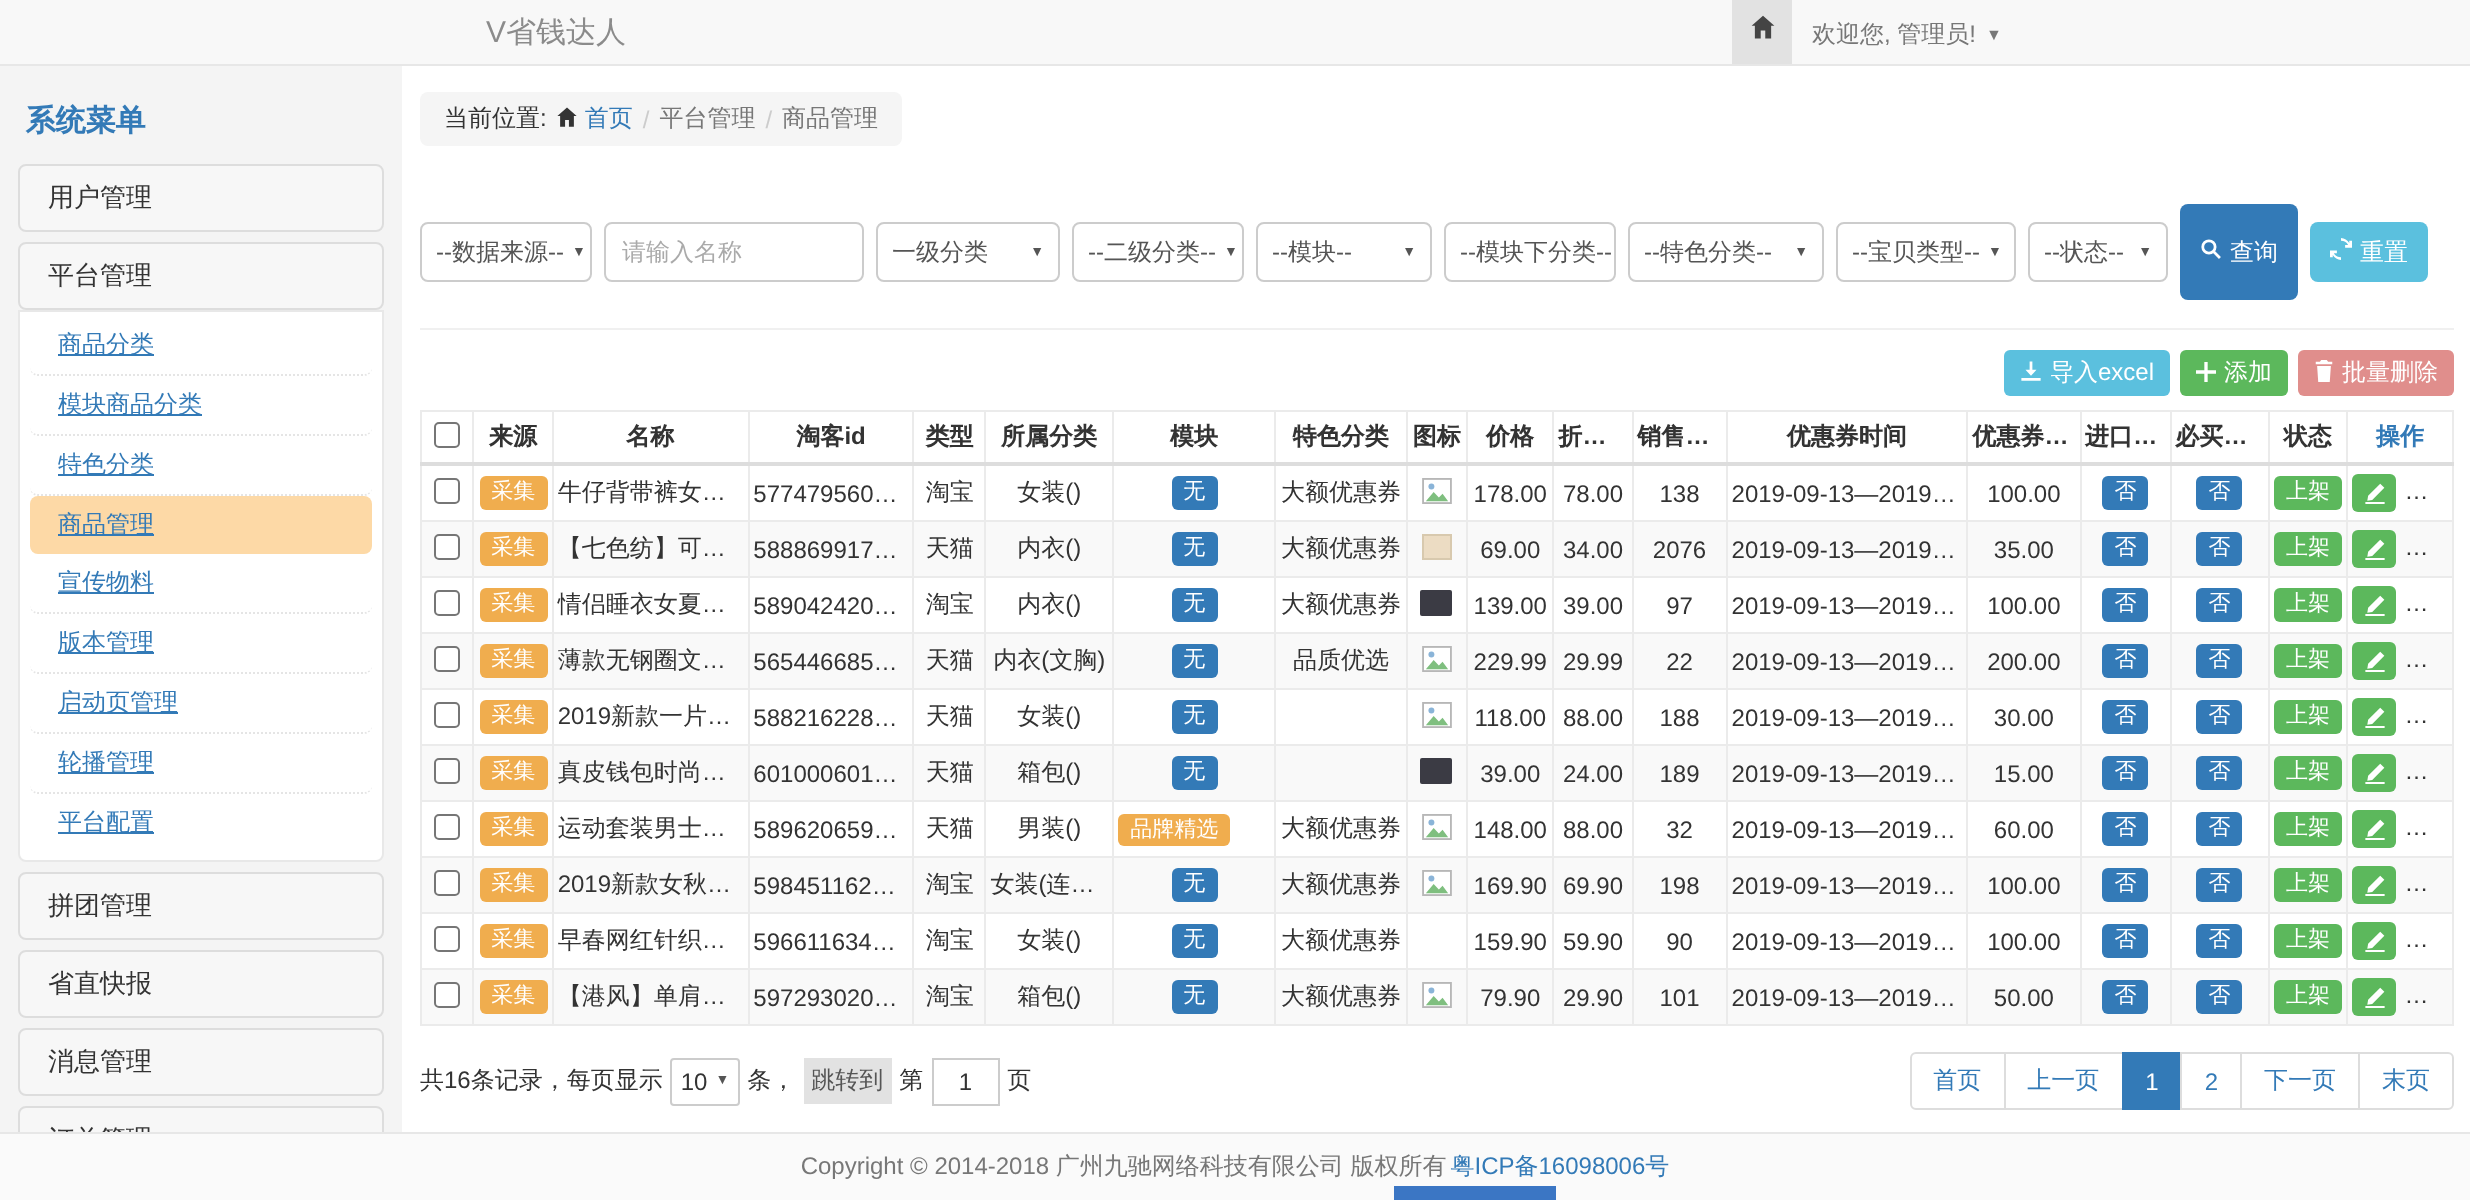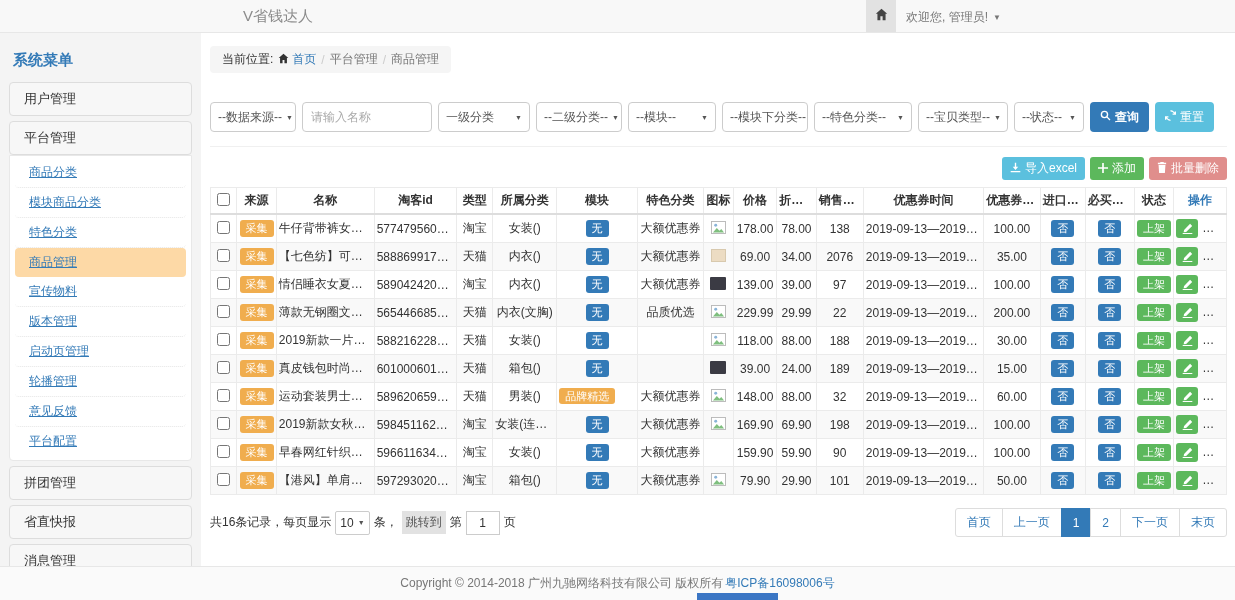--- a/index.html
+++ b/index.html
@@ -29,21 +29,21 @@
   .bc-home { color:#337ab7; cursor:pointer; display:inline-flex; align-items:center; gap:3px; }
   .bc-sep { color:#ccc; }
   .bc-dim { color:#777; }
 
   .filter-row { display:flex; gap:6px; margin-top:29px; align-items:center; border-bottom:1px solid #f0f0f0; padding-bottom:14px; }
   .fselect { height:30px; border:1px solid #ccc; border-radius:4px; background:#fff; display:flex; align-items:center; justify-content:space-between; padding:0 7px; font-size:12px; color:#555; cursor:pointer; overflow:hidden; white-space:nowrap; flex:none; }
   .fselect .caret { font-size:7px; color:#555; margin-left:4px; }
   .finput { height:30px; border:1px solid #ccc; border-radius:4px; padding:0 8px; font-size:12px; color:#555; flex:none; }
   .finput::placeholder { color:#aaa; }
   .btn { border:none; border-radius:4px; color:#fff; font-size:12px; display:inline-flex; align-items:center; gap:4px; cursor:pointer; }
-  .btn-search { height:30px; padding:0 10px; background:#337ab7;font-weight:bold; }
+  .btn-search { height:48px; padding:0 10px; background:#337ab7; }
   .btn-reset  { height:30px; padding:0 10px; background:#5bc0de; }
 
   .toolbar { display:flex; justify-content:flex-end; gap:5px; margin:10px 0 7px 0; }
   .btn-import { height:23px; padding:0 8px; background:#5bc0de; border-radius:3px; }
   .btn-add    { height:23px; padding:0 8px; background:#5cb85c; border-radius:3px; }
   .btn-bulk   { height:23px; padding:0 8px; background:#e08e8c; border-radius:3px; }
 
   table { width:100%; border-collapse:collapse; font-size:12px; color:#333; table-layout:fixed; }
   th,td { border:1px solid #ebebeb; padding:4px 2px; text-align:center; overflow:hidden; white-space:nowrap; text-overflow:ellipsis; height:25px; }
   thead th { font-weight:bold; border-bottom:2px solid #ddd; background:#fff; }
@@ -105,21 +105,20 @@
         <div class="side-group">平台管理</div>
         <div class="side-sub">
           <div class="side-item">商品分类</div>
           <div class="side-item">模块商品分类</div>
           <div class="side-item">特色分类</div>
           <div class="side-item active">商品管理</div>
           <div class="side-item">宣传物料</div>
           <div class="side-item">版本管理</div>
           <div class="side-item">启动页管理</div>
           <div class="side-item">轮播管理</div>
-          <div class="side-item">意见反馈</div>
           <div class="side-item">平台配置</div>
         </div>
         <div class="side-group">拼团管理</div>
         <div class="side-group">省直快报</div>
         <div class="side-group">消息管理</div>
         <div class="side-group">订单管理</div>
       </div>
   </div>
 
   <div class="main">

